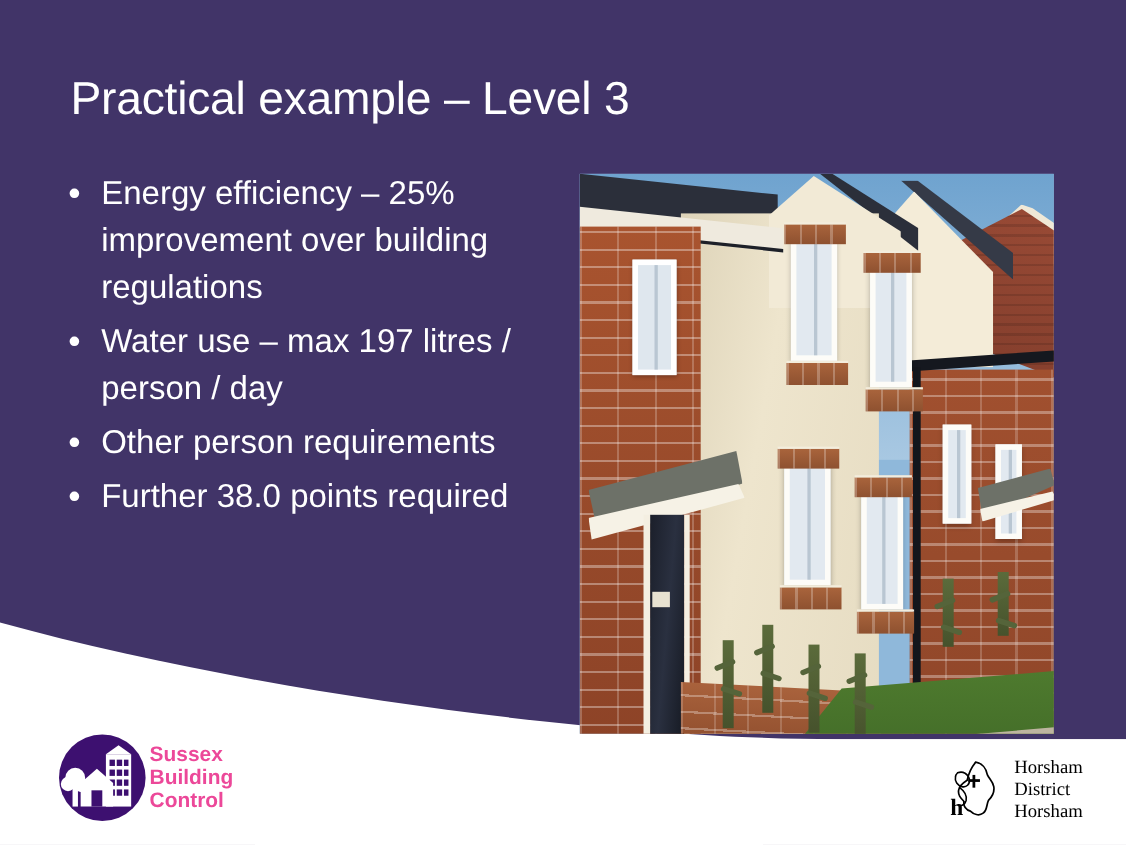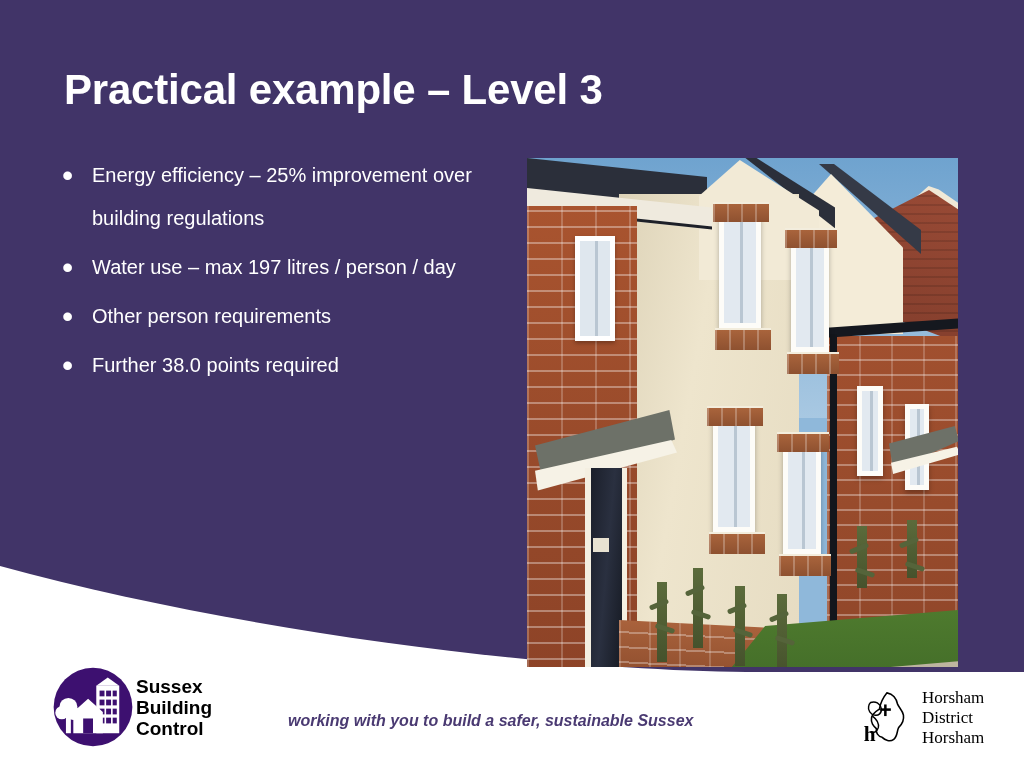--- a/index.html
+++ b/index.html
@@ -28,21 +28,21 @@
     width:1024px; height:220px;
     background:#ffffff;
     z-index:0;
   }
   
   #title {
     position:absolute;
     left:64px; top:66px;
     width:880px;
     font-size:42px;
-    font-weight:bold;
+    font-weight:normal;
     color:#ffffff;
     letter-spacing:-0.2px;
     white-space:nowrap;
     z-index:5;
   }
   
   #bullets {
     position:absolute;
     left:56px; top:154px;
     width:452px;
@@ -58,21 +58,21 @@
     width:36px;
     color:#ffffff;
     font-size:32px;
     line-height:43px;
     text-align:left;
     padding-left:6px;
   }
   .bullet-text {
     flex:1 1 auto;
     color:#ffffff;
-    font-size:20px;
+    font-size:30px;
     line-height:43px;
   }
   
   #photo {
     position:absolute;
     left:527px; top:158px;
     width:431px; height:509px;
     z-index:6;
     overflow:hidden;
     background:#8fb8da;
@@ -265,21 +265,21 @@
     z-index:8;
     display:flex; align-items:center;
   }
   #sbc-mark { flex:0 0 auto; width:82px; height:82px; }
   #sbc-words {
     flex:1 1 auto;
     margin-left:2px;
     line-height:21px;
     font-size:19px;
     font-weight:bold;
-    color:#000000;
+    color:#ec4899;
   }
   #tagline {
     position:absolute; left:288px; top:712px;
     width:500px;
     font-size:16px;
     font-style:italic;
     font-weight:bold;
     color:#4a3a72;
     z-index:8;
     white-space:nowrap;
@@ -424,21 +424,20 @@
         <rect x="17" y="58" width="6" height="24" fill="#ffffff"></rect>
       </svg>
     </span>
     <span id="sbc-words">
       <span>Sussex</span><br>
       <span>Building</span><br>
       <span>Control</span>
     </span>
   </div>
 
-  <div id="tagline">working with you to build a safer, sustainable Sussex</div>
 
   <div id="logo-hdc">
     <span id="hdc-mark">
       <svg viewBox="0 0 60 60" width="58" height="58" aria-hidden="true">
 
         <path d="M30,4 C36,5 40,10 41,16 C43,20 46,22 47,27 C48,33 45,37 42,40
                  C40,44 41,49 37,52 C33,55 28,53 25,50 C21,49 18,45 19,41
                  C16,38 13,35 14,30 C15,25 19,23 22,21 C23,16 25,10 30,4 Z" fill="none" stroke="#000000" stroke-width="1.6"></path>
 
         <path d="M13,14 C18,12 23,15 24,20 C25,25 21,28 17,27 C13,26 10,22 11,18

